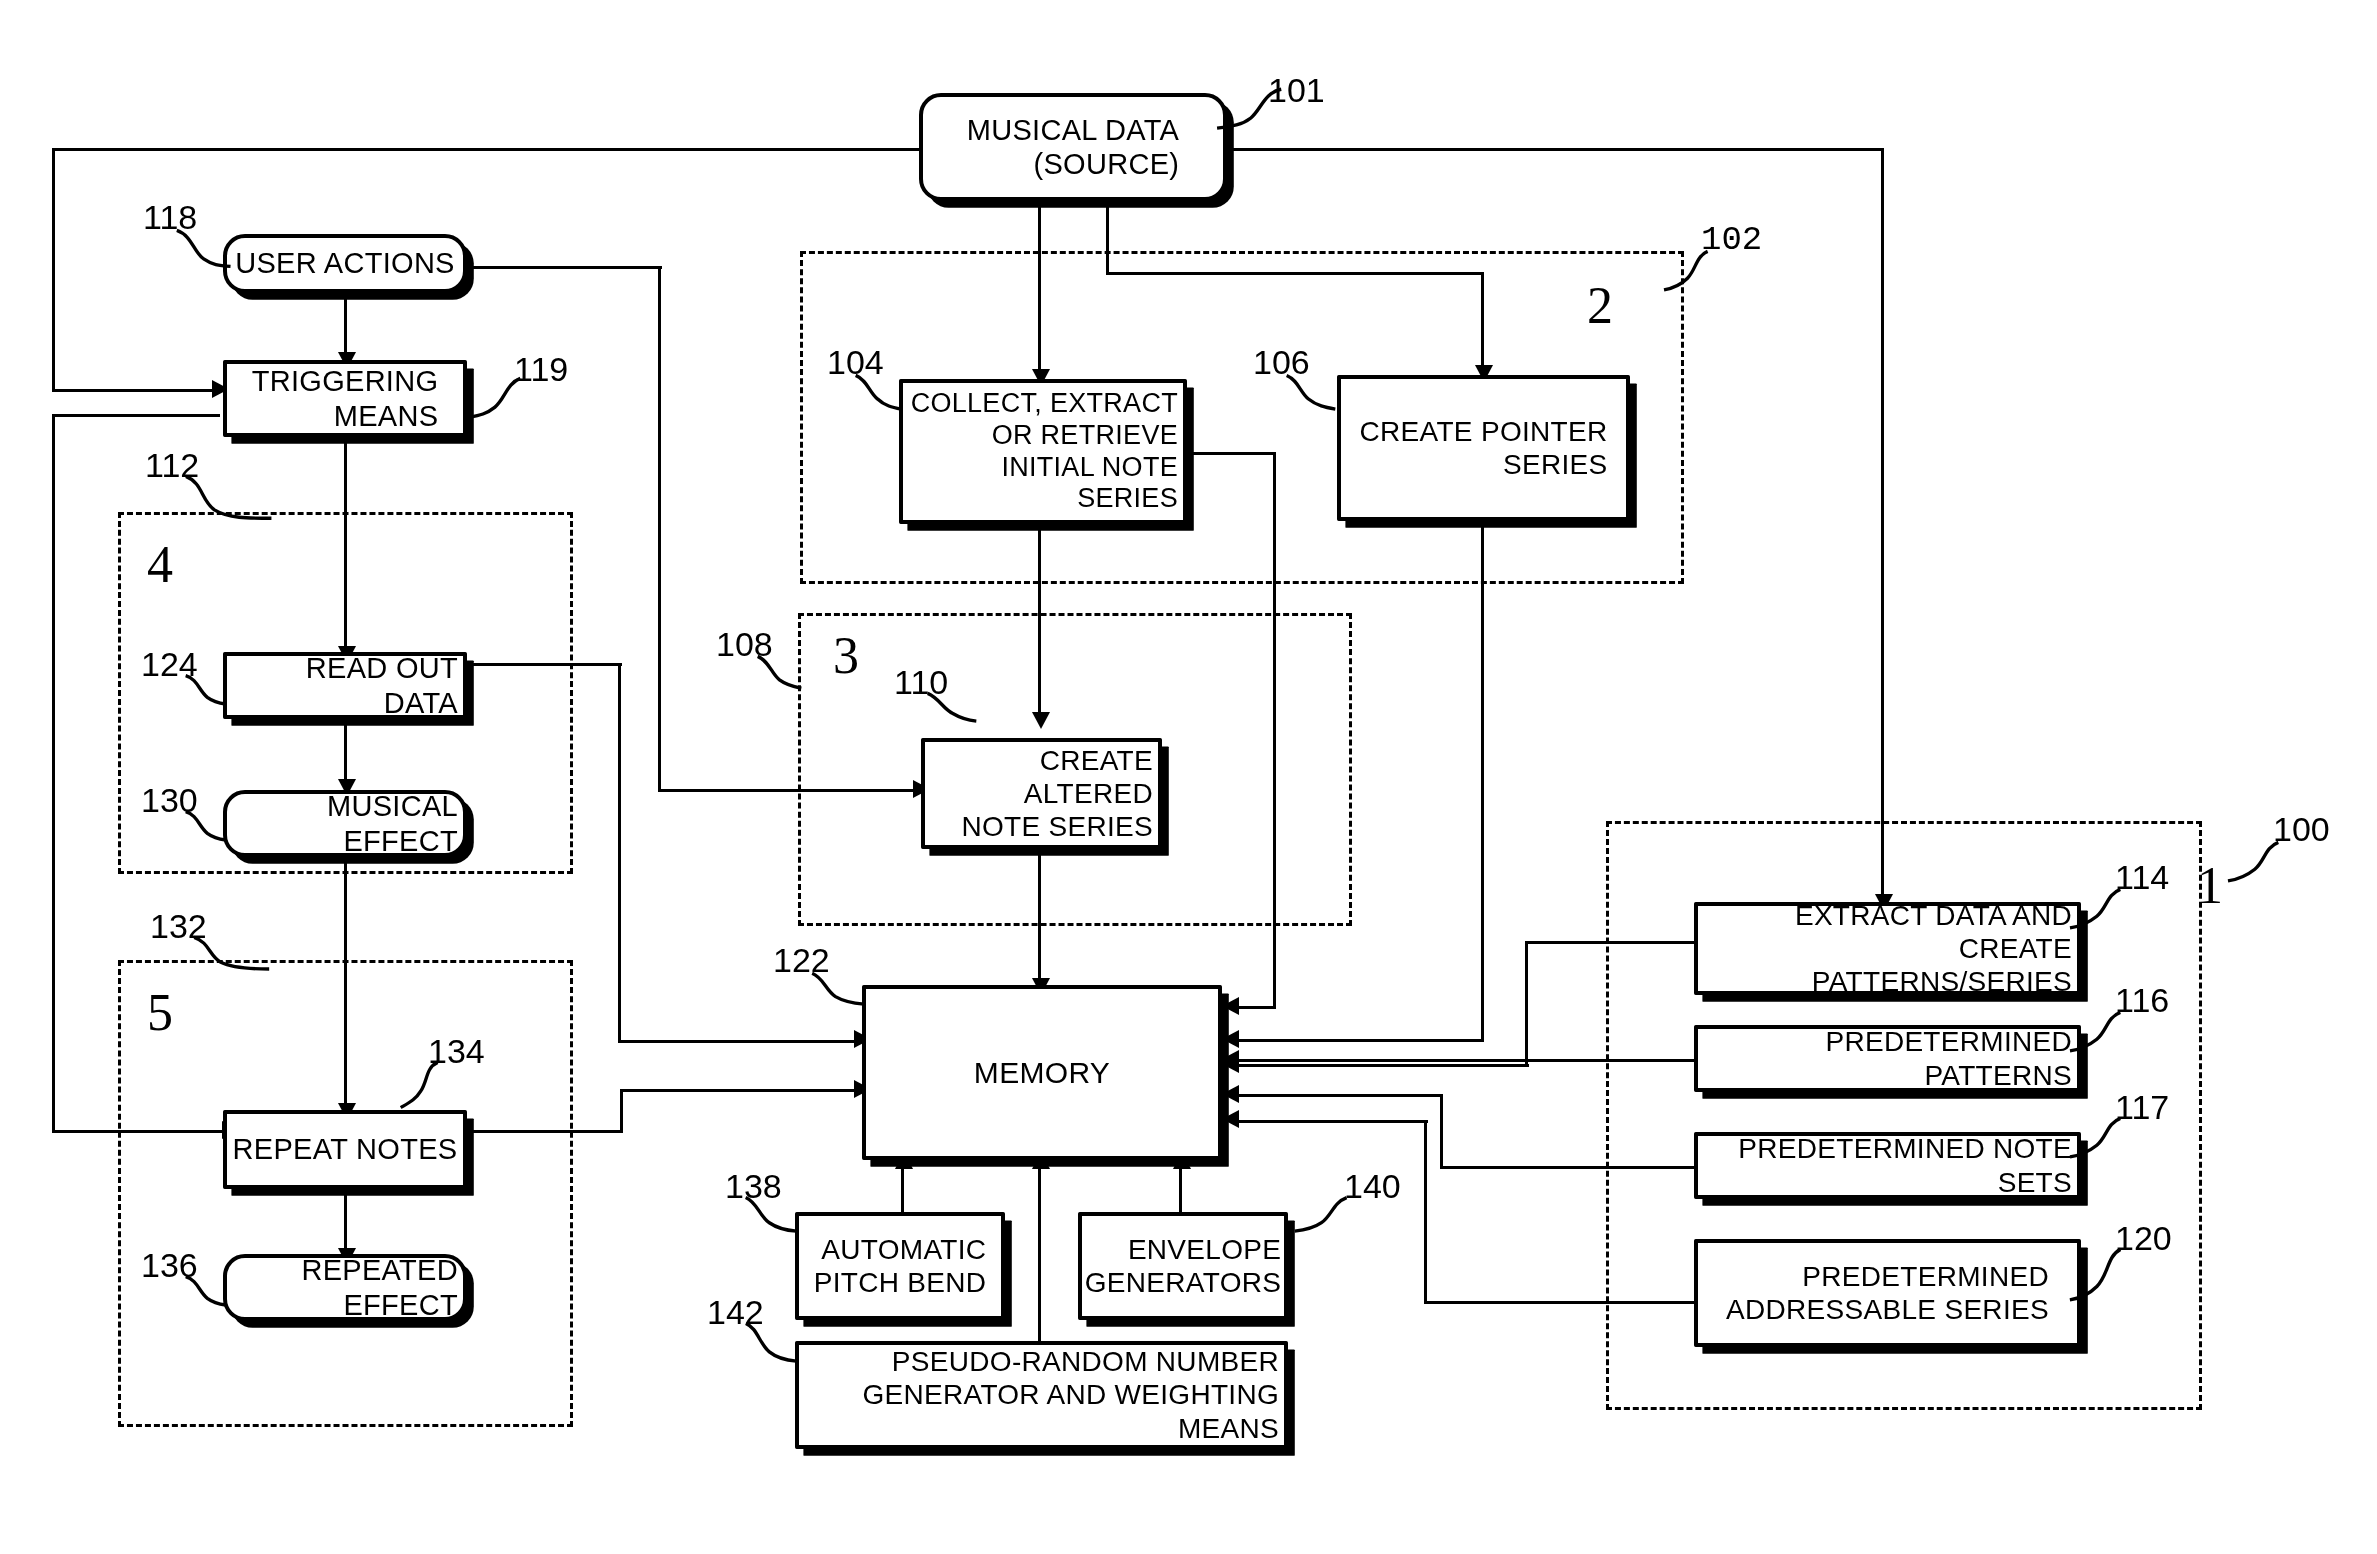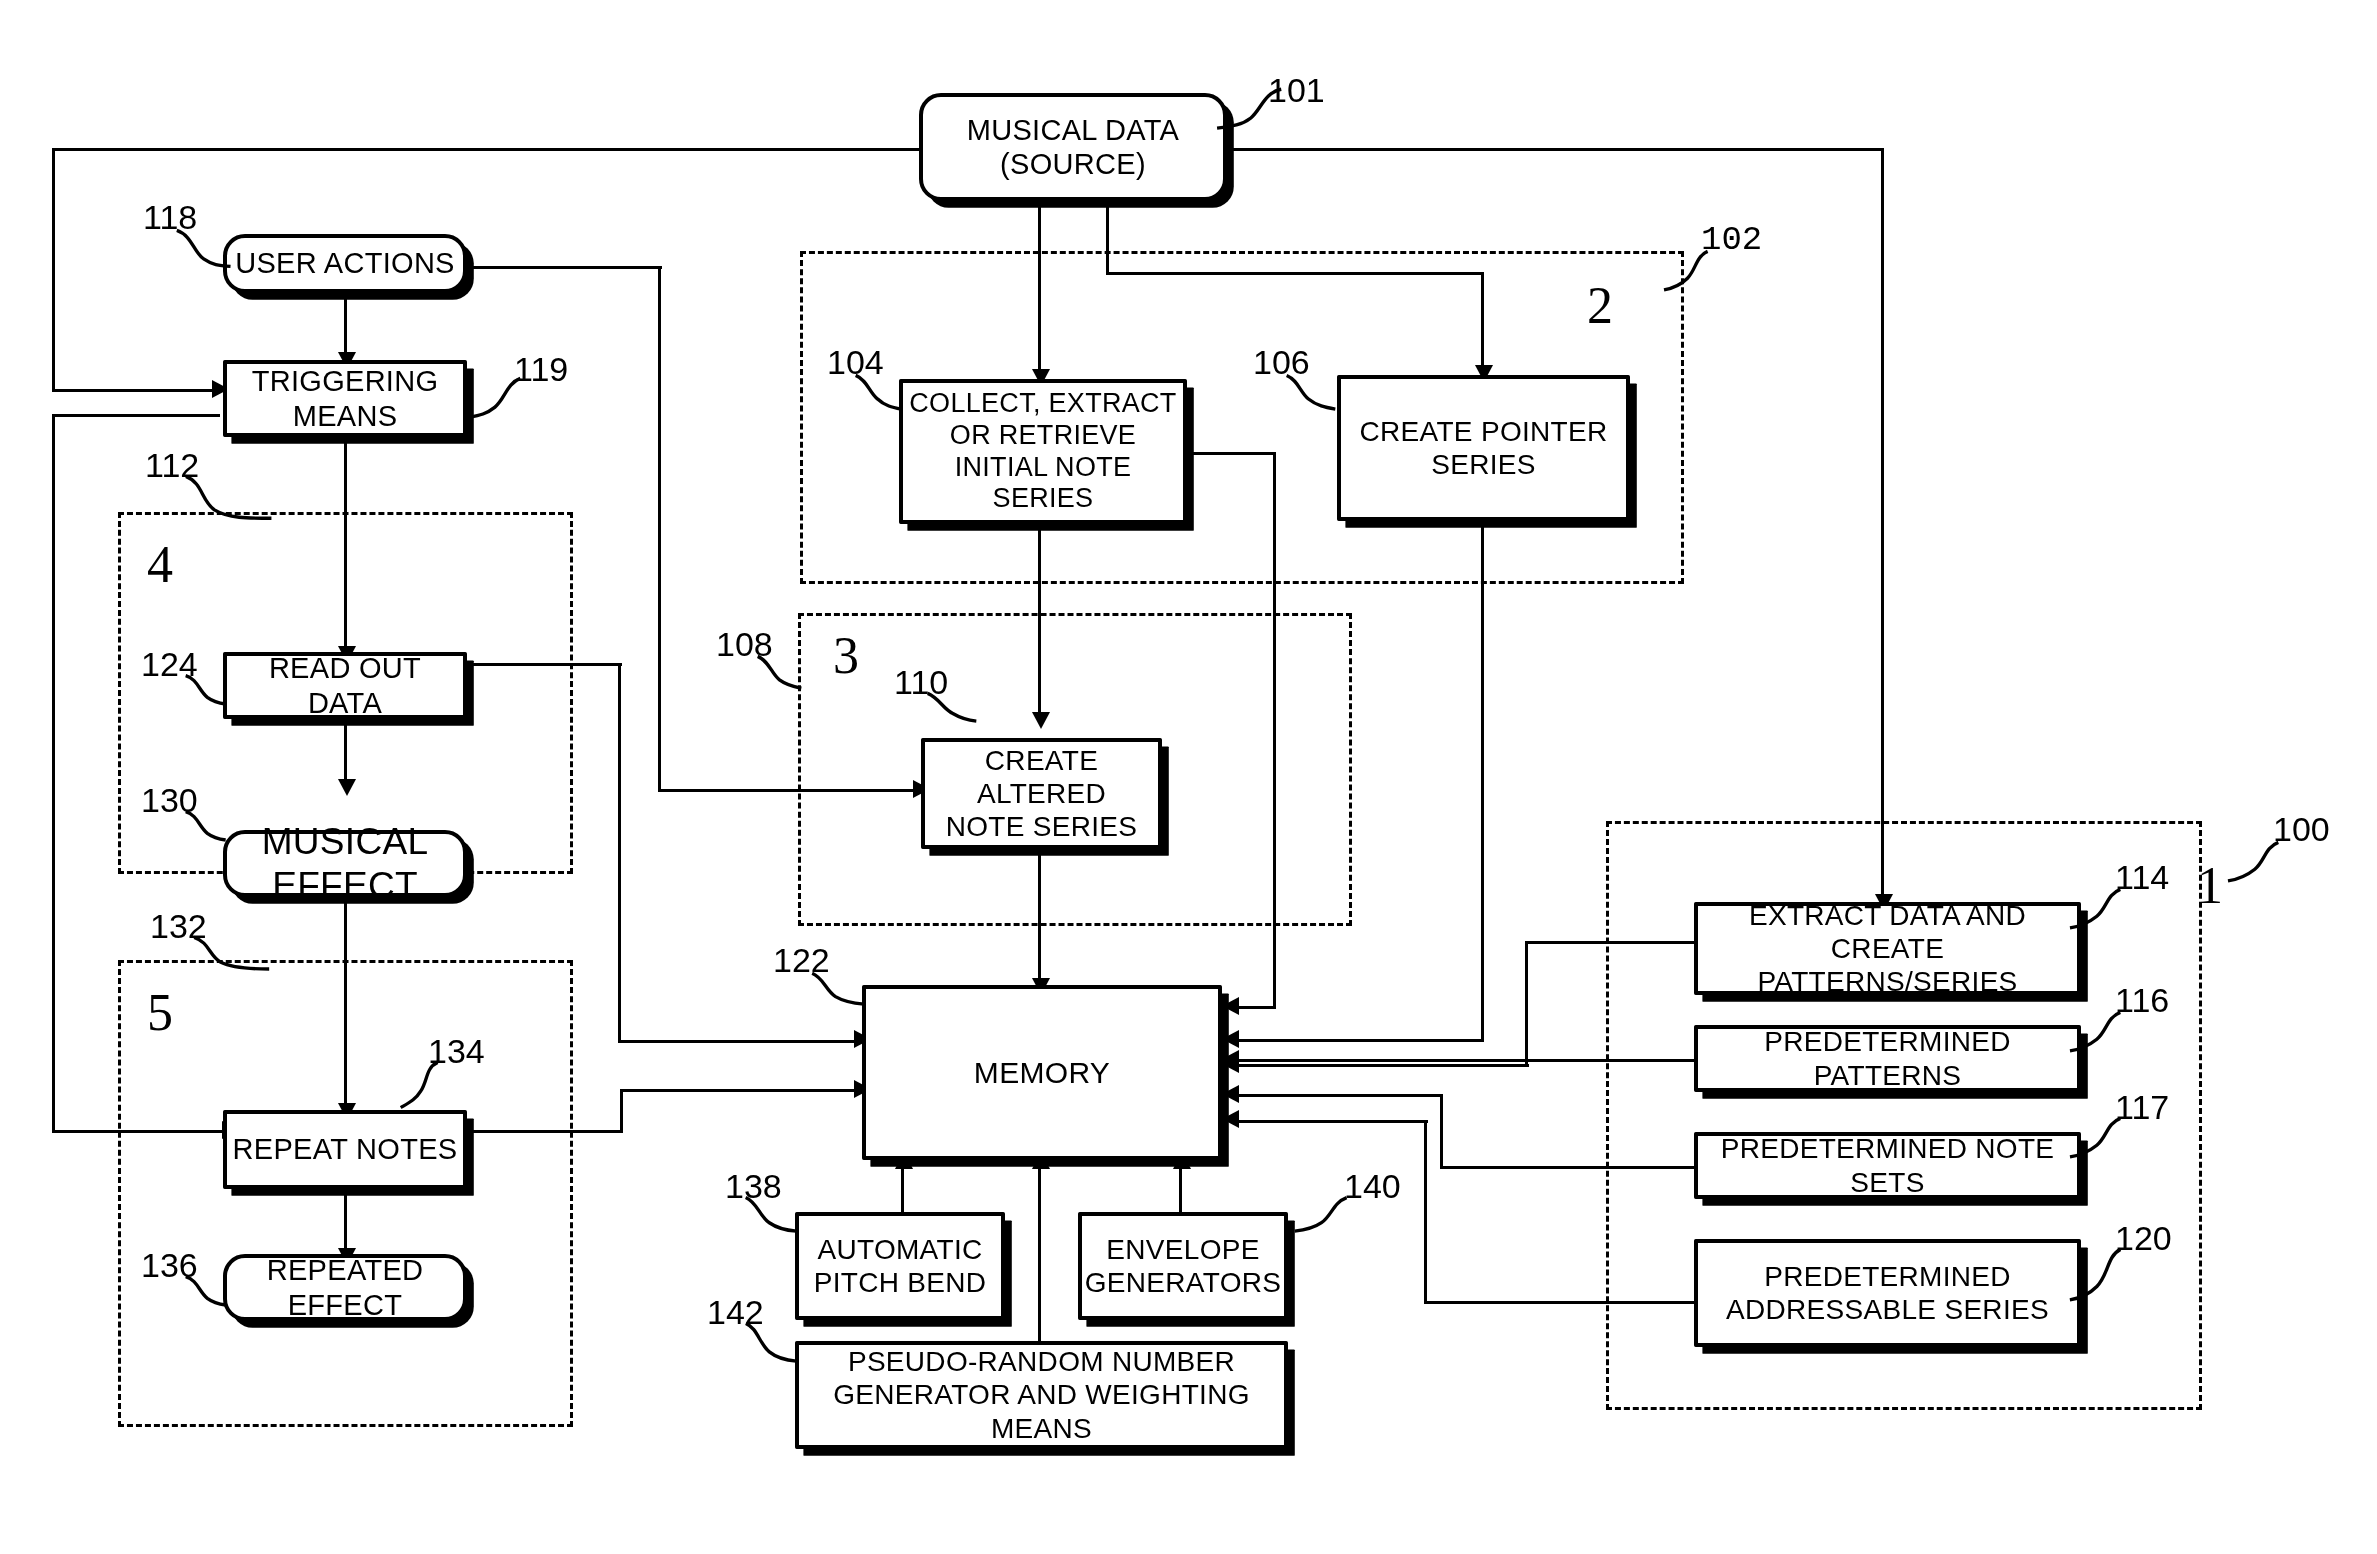--- a/index.html
+++ b/index.html
@@ -4,21 +4,21 @@
 <style>
   html,body{margin:0;padding:0;background:#fff;}
   body{font-family:"Liberation Sans", sans-serif;}
   #stage{position:relative;width:2377px;height:1554px;background:#fff;overflow:hidden;}
 
   
   .node{position:absolute;box-sizing:border-box;background:#fff;border:4.2px solid #000;
         display:flex;align-items:center;justify-content:center;text-align:center;
         color:#000;line-height:1.18;letter-spacing:0.3px;
         box-shadow:7.6px 7.6px 0 -0.8px #000;}
-  .node span{display:block;padding:0 5px;white-space:pre-line;}
+  .node span{display:block;padding:0 5px;white-space:pre-line;text-align:right;}
   .node.round{border-radius:22px;box-shadow:7.6px 7.6px 0 -0.8px #000;}
   .node.sq{border-radius:1.7px;}
 
   
   .group{position:absolute;box-sizing:border-box;border:3.4px dashed #000;background:transparent;}
   .grouplabel{position:absolute;font-size:52px;color:#000;line-height:1;font-family:"Liberation Serif",serif;}
 
   
   .ref{position:absolute;font-size:34px;color:#000;line-height:1;white-space:nowrap;
        font-family:"Liberation Sans",sans-serif;}
@@ -167,21 +167,21 @@
 
   <div class="node sq" style="left:223px;top:360px;width:244px;height:77px;font-size:29px;">
     <span>TRIGGERING
 MEANS</span>
   </div>
 
   <div class="node sq" style="left:223px;top:652px;width:244px;height:67px;font-size:29px;">
     <span>READ OUT DATA</span>
   </div>
 
-  <div class="node round" style="left:223px;top:790px;width:244px;height:67px;font-size:37px;margin-top:40px;">
+  <div class="node round" style="left:223px;top:790px;width:244px;height:67px;font-size:29px;">
     <span>MUSICAL EFFECT</span>
   </div>
 
   <div class="node sq" style="left:223px;top:1110px;width:244px;height:79px;font-size:29px;">
     <span>REPEAT NOTES</span>
   </div>
 
   <div class="node round" style="left:223px;top:1254px;width:244px;height:67px;font-size:29px;">
     <span>REPEATED EFFECT</span>
   </div>

